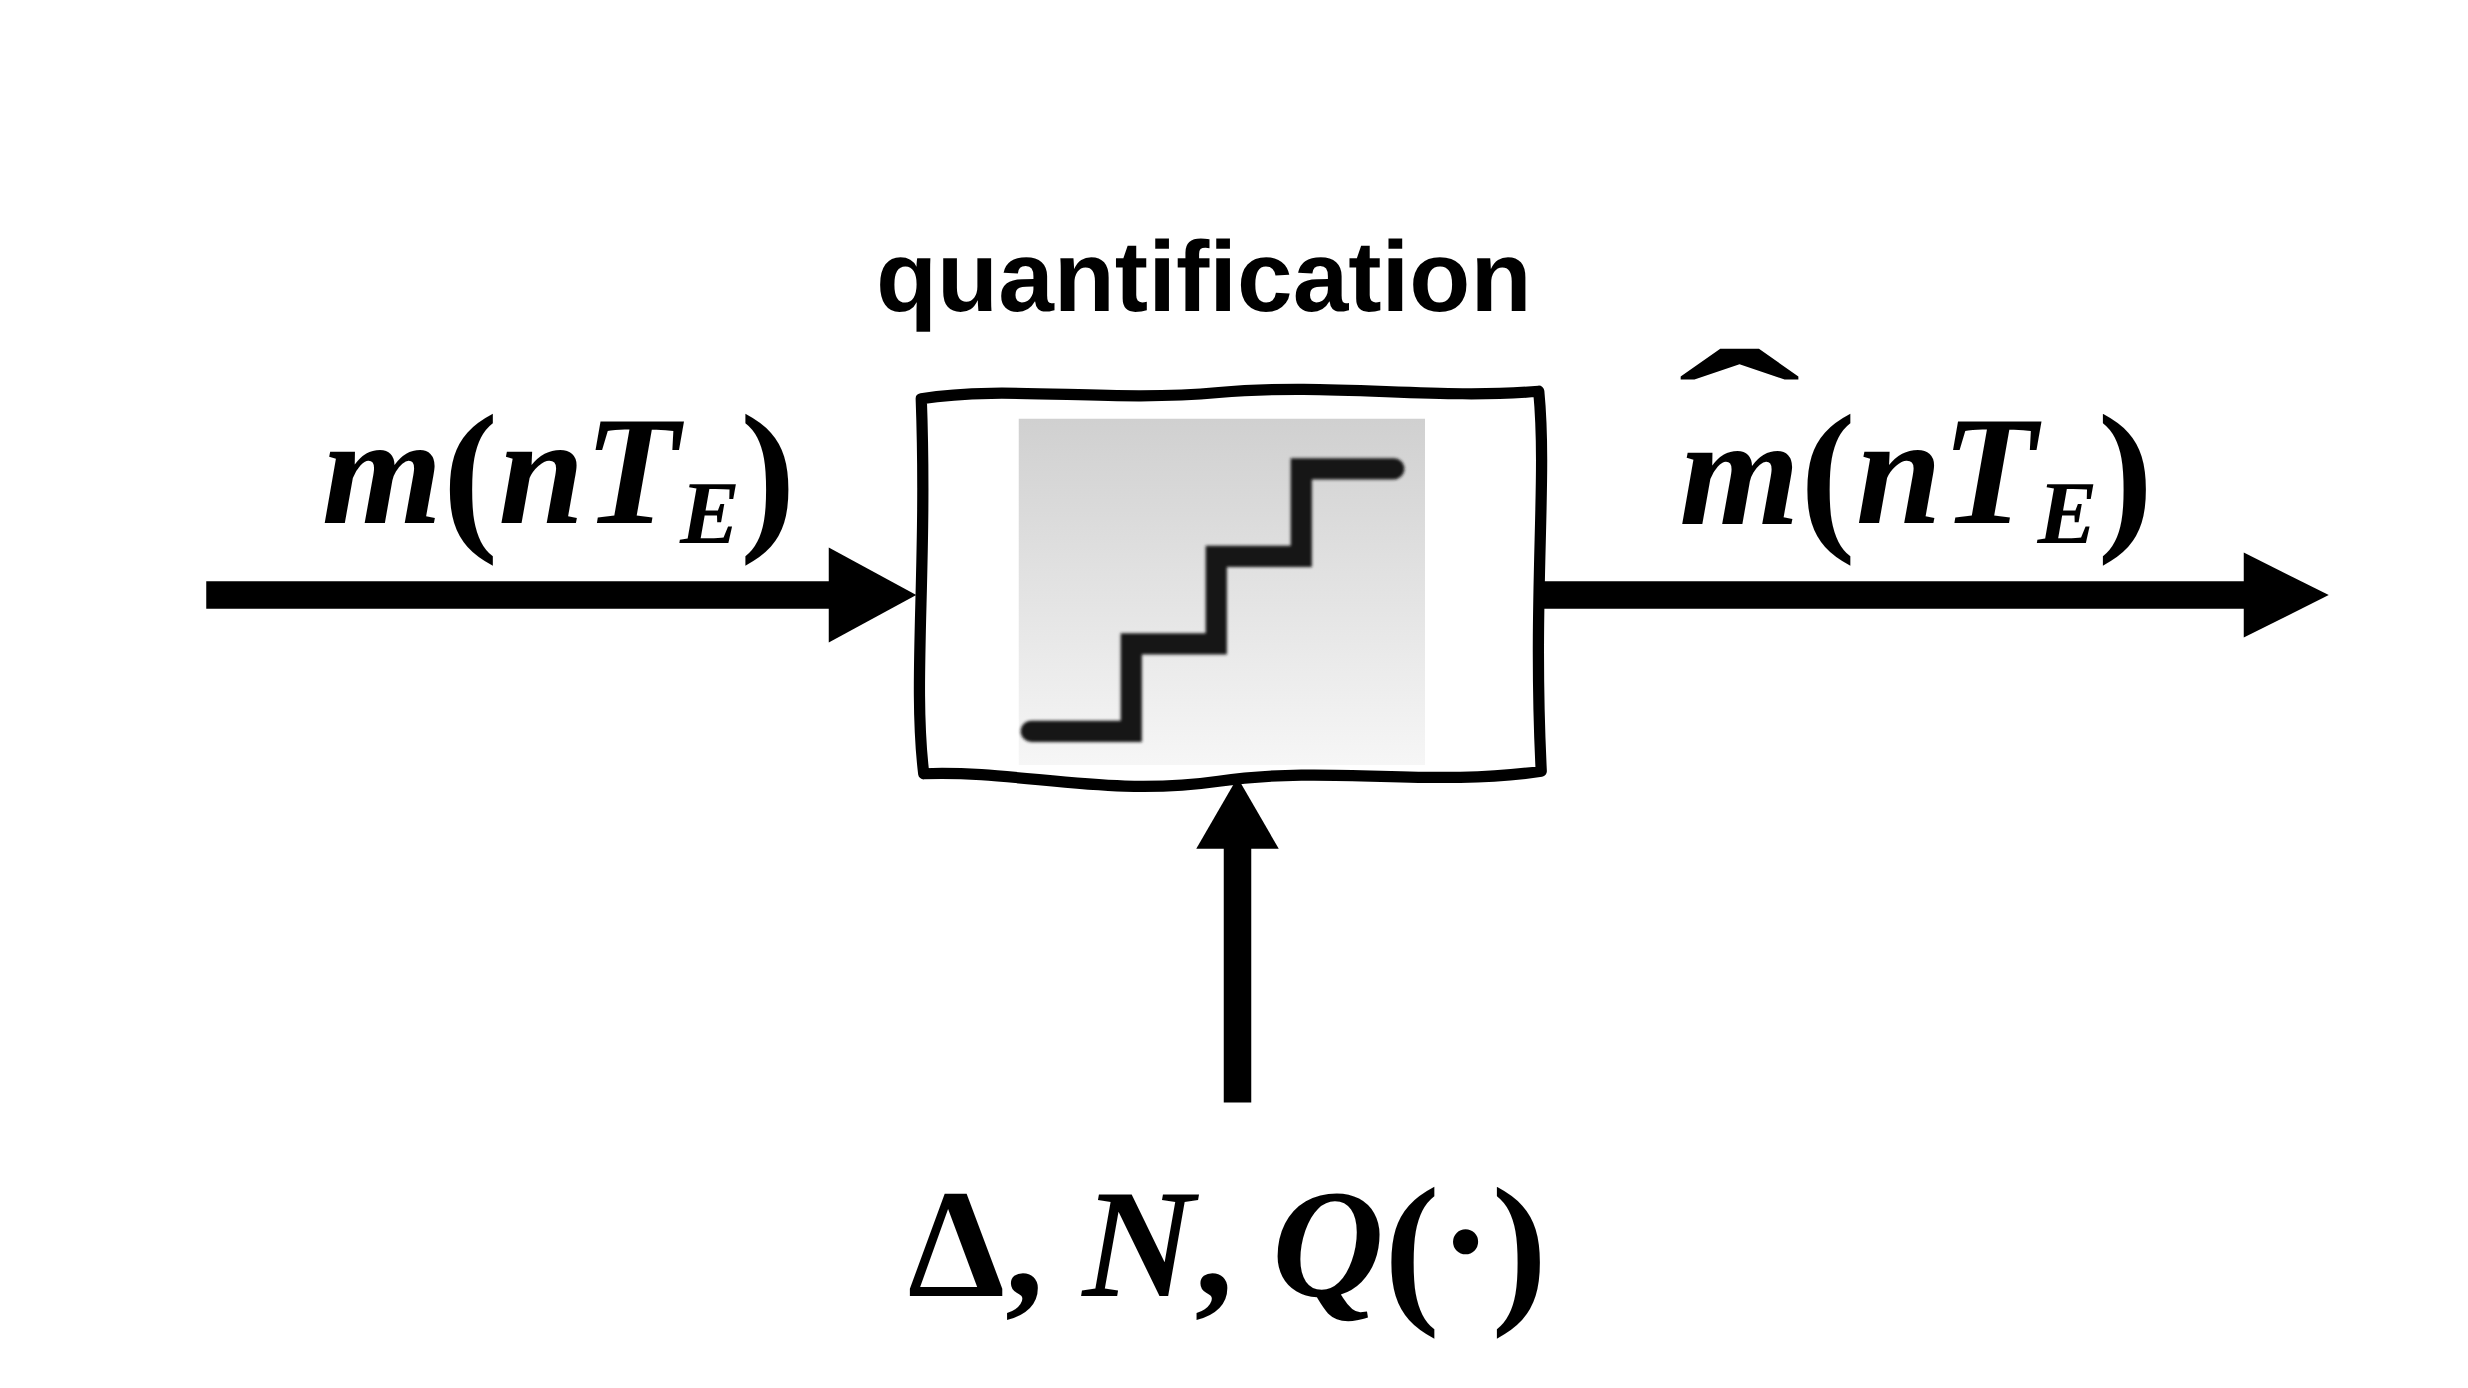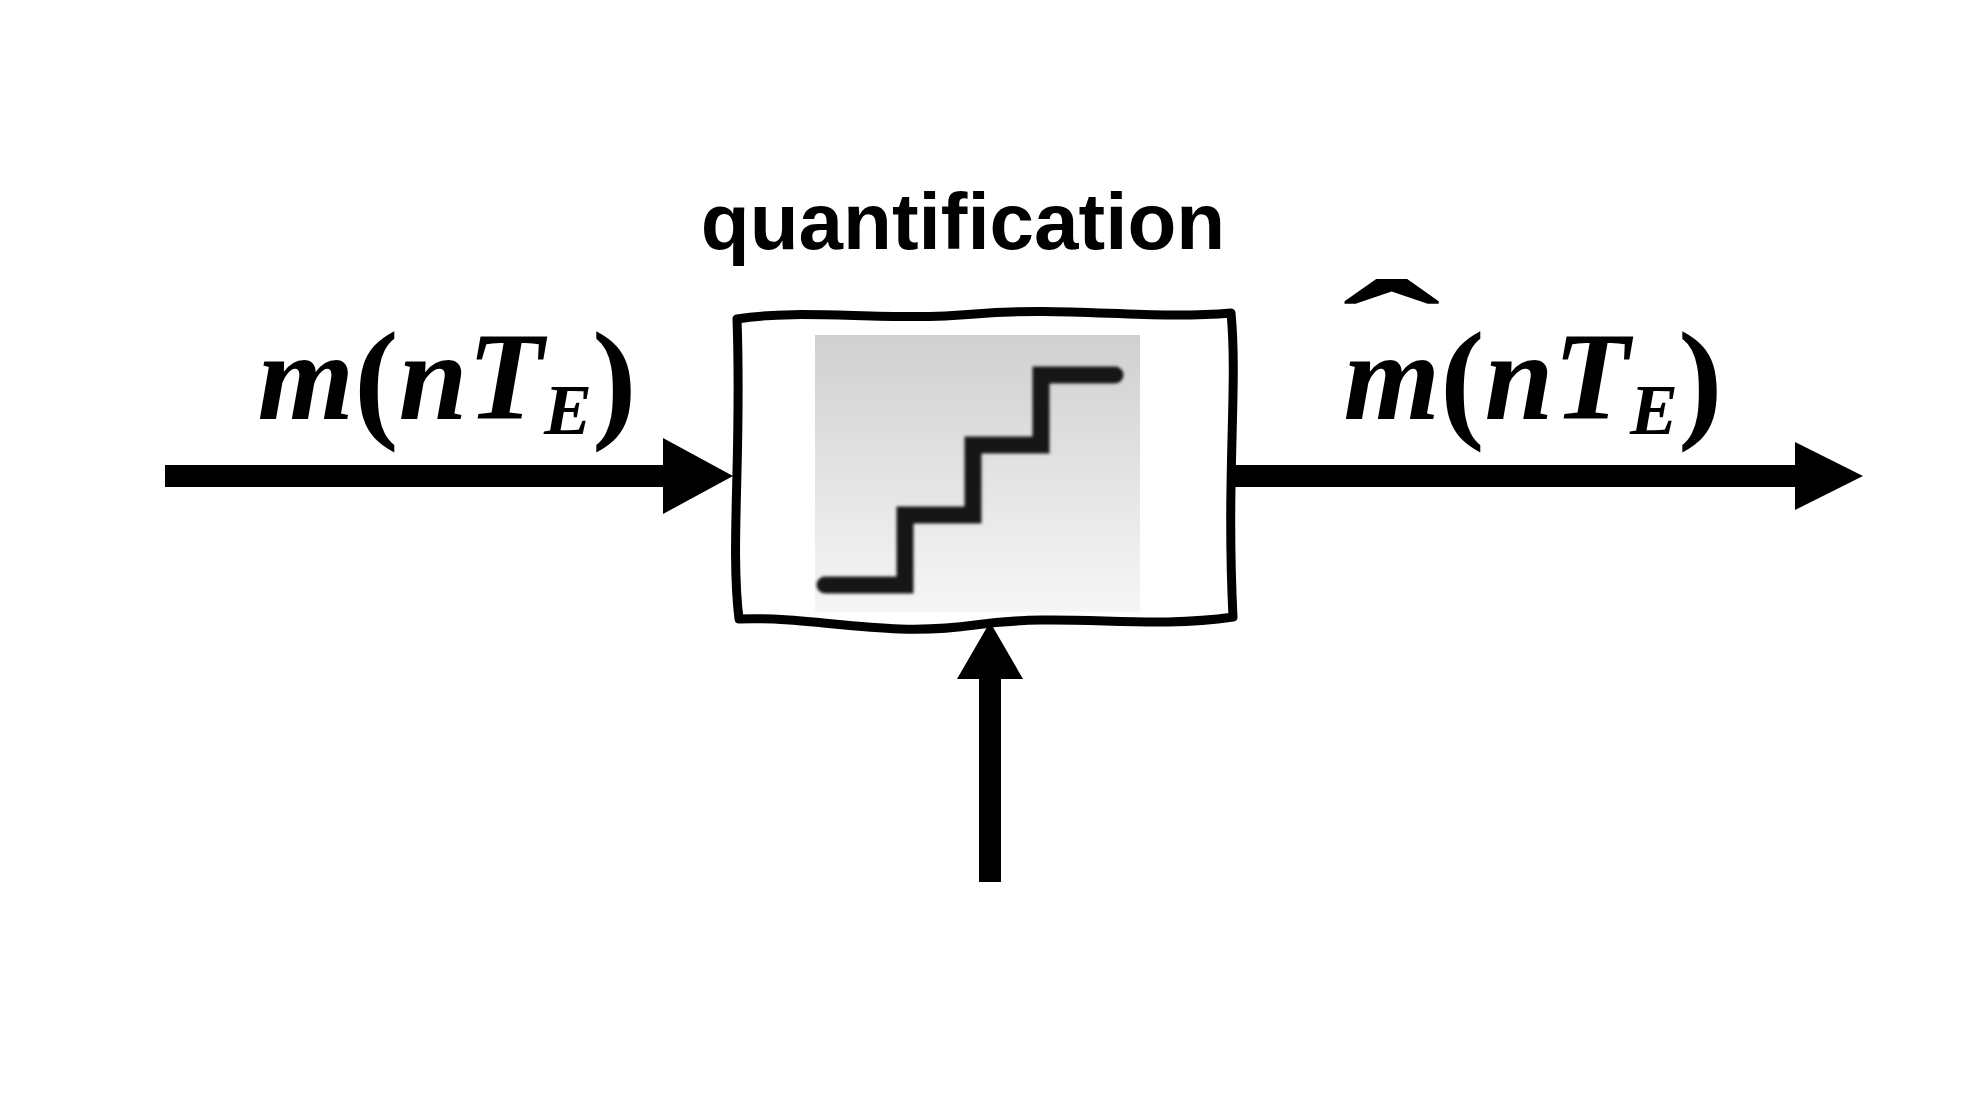--- a/index.html
+++ b/index.html
@@ -118,14 +118,17 @@
   <div class="label block-title" style="left:963px; top:222px;">quantification</div>
 
   <div class="label math" style="left:447px; top:380px;">
     <span>m</span><span class="paren">(</span><span>nT</span><span class="sub">E</span><span class="paren">)</span>
   </div>
 
   <div class="label math" style="left:1533px; top:380px;">
     <span class="hat-wrap"><span class="hat">ˆ</span><span>m</span></span><span class="paren">(</span><span>nT</span><span class="sub">E</span><span class="paren">)</span>
   </div>
 
+  <div class="label math" style="left:982px; top:998px;">
+    <span class="upright">Δ</span><span class="upright">, </span><span>N</span><span class="upright">, </span><span>Q</span><span class="paren">(</span><span class="dot">·</span><span class="paren">)</span>
+  </div>
 
 </div>
 
 </body></html>

